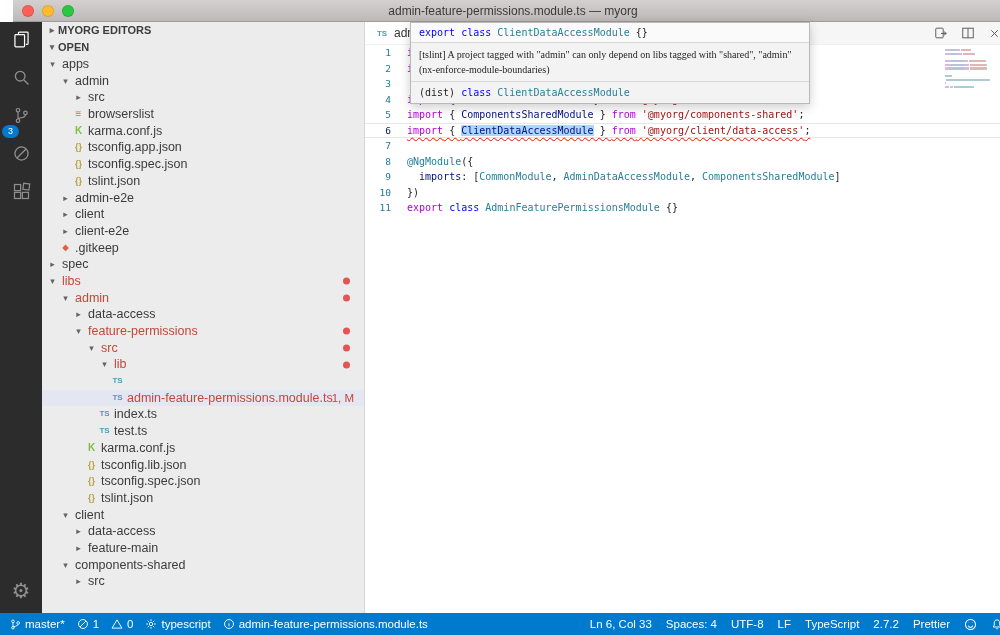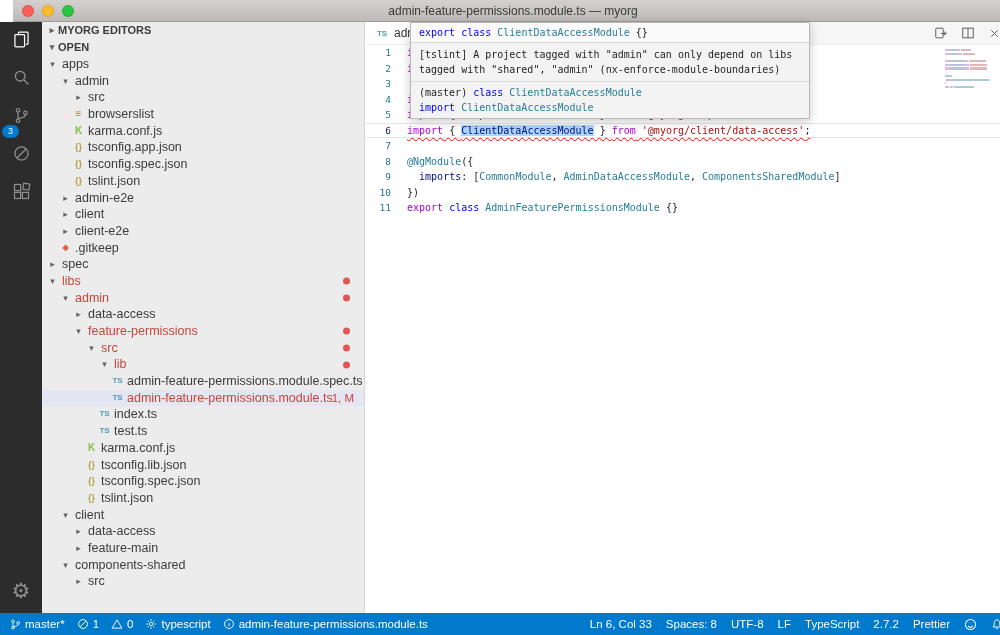--- a/index.html
+++ b/index.html
@@ -63,21 +63,21 @@
   
   .minimap{position:absolute;right:14px;top:4px;width:54px;}
   .mm-row{height:2.2px;margin-bottom:1.5px;white-space:nowrap;font-size:0;}
   .mm-seg{display:inline-block;height:2.2px;vertical-align:top;}
   .overview-mark{position:absolute;right:3px;top:62px;width:9px;height:5px;background:#f14c4c;}
   
   .hover-popup{position:absolute;left:45px;top:0;width:400px;background:#f3f3f3;border:1px solid #b9b9b9;
     box-shadow:0 3px 10px rgba(0,0,0,.2);z-index:30;font-family:"DejaVu Sans Mono","Liberation Mono",monospace;
     font-size:10px;line-height:15px;box-sizing:border-box;}
   .hover-sig{background:#fafafa;padding:2px 8px;border-bottom:1px solid #d8d8d8;white-space:pre;}
-  .hover-msg{padding:4px 8px;color:#1e1e1e;border-bottom:1px solid #d8d8d8;word-wrap:break-word;}
+  .hover-msg{padding:4px 8px;color:#1e1e1e;border-bottom:1px solid #d8d8d8;word-wrap:break-word;font-family:Liberation Serif, serif;}
   .hover-alias{padding:3px 8px;}
   .hover-code-row{white-space:pre;}
   
   .statusbar{position:absolute;left:0;right:0;bottom:0;height:22px;background:#007acc;color:#fff;display:flex;
     align-items:center;font-size:11.5px;padding:0 10px;box-sizing:border-box;}
   .sb-left{display:flex;gap:12px;align-items:center;}
   .sb-right{margin-left:auto;display:flex;gap:14px;align-items:center;}
   .sb-item{display:flex;gap:4px;cursor:pointer;white-space:nowrap;}
   .sb-icon{display:flex;align-items:center;}
 </style>
@@ -232,21 +232,20 @@
             <span class="tlabel red">src</span>
             <span class="gitdot"></span>
           </div>
           <div class="tree-row" style="padding-left: 56px;">
             <span class="chevron">▾</span>
             <span class="tlabel red">lib</span>
             <span class="gitdot"></span>
           </div>
           <div class="tree-row" style="padding-left: 69px;">
             <span class="ficon i-ts">TS</span>
-            <span class="tlabel">admin-feature-permissions.module.spec.ts</span>
           </div>
           <div class="tree-row selected" style="padding-left: 69px;">
             <span class="ficon i-ts">TS</span>
             <span class="tlabel red">admin-feature-permissions.module.ts</span>
             <span class="badge-text">1, M</span>
           </div>
           <div class="tree-row" style="padding-left: 56px;">
             <span class="ficon i-ts">TS</span>
             <span class="tlabel">index.ts</span>
           </div>
@@ -352,22 +351,21 @@
             <div class="mm-row"><span class="mm-seg" style="width: 1.24px; background: rgb(198, 198, 198);"></span></div>
             <div class="mm-row"><span class="mm-seg" style="width: 3.72px; background: rgb(217, 184, 232);"></span><span class="mm-seg" style="width: 1px; background: transparent;"></span><span class="mm-seg" style="width: 3.1px; background: rgb(188, 200, 240);"></span><span class="mm-seg" style="width: 1px; background: transparent;"></span><span class="mm-seg" style="width: 17.98px; background: rgb(171, 204, 214);"></span><span class="mm-seg" style="width: 1.86px; background: rgb(198, 198, 198);"></span></div>
             <div class="mm-row"></div>
           </div>
         <div class="overview-mark" style="background: rgb(241, 76, 76);"></div>
       </div>
       <div class="hover-popup">
         <div class="hover-sig" id="hover-sig"><span class="c-kw2">export</span><span class="c-pun"> </span><span class="c-kw2">class</span><span class="c-pun"> </span><span class="c-cls">ClientDataAccessModule</span><span class="c-pun"> {}</span></div>
         <div class="hover-msg">[tslint] A project tagged with "admin" can only depend on libs tagged with "shared", "admin" (nx-enforce-module-boundaries)</div>
         <div class="hover-alias" id="hover-alias">
-            <div class="hover-code-row"><span class="c-pun">(master) </span><span class="c-kw2">class </span><span class="c-cls">ClientDataAccessModule</span></div>
-            <div class="hover-code-row"><span class="c-kw2">import </span><span class="c-cls">ClientDataAccessModule</span></div>
+            <div class="hover-code-row"><span class="c-pun">(dist) </span><span class="c-kw2">class </span><span class="c-cls">ClientDataAccessModule</span></div>
           </div>
       </div>
     </div>
 
   </div>
 
   <div class="statusbar" style="background: rgb(0, 122, 204);">
     <div class="sb-left" id="status-left">
         <div class="sb-item">
           <span class="sb-icon">
@@ -424,21 +422,21 @@
             </svg>
           </span>
           <span>admin-feature-permissions.module.ts</span>
         </div>
       </div>
     <div class="sb-right" id="status-right">
         <div class="sb-item">
           <span>Ln 6, Col 33</span>
         </div>
         <div class="sb-item">
-          <span>Spaces: 8</span>
+          <span>Spaces: 4</span>
         </div>
         <div class="sb-item">
           <span>UTF-8</span>
         </div>
         <div class="sb-item">
           <span>LF</span>
         </div>
         <div class="sb-item">
           <span>TypeScript</span>
         </div>

